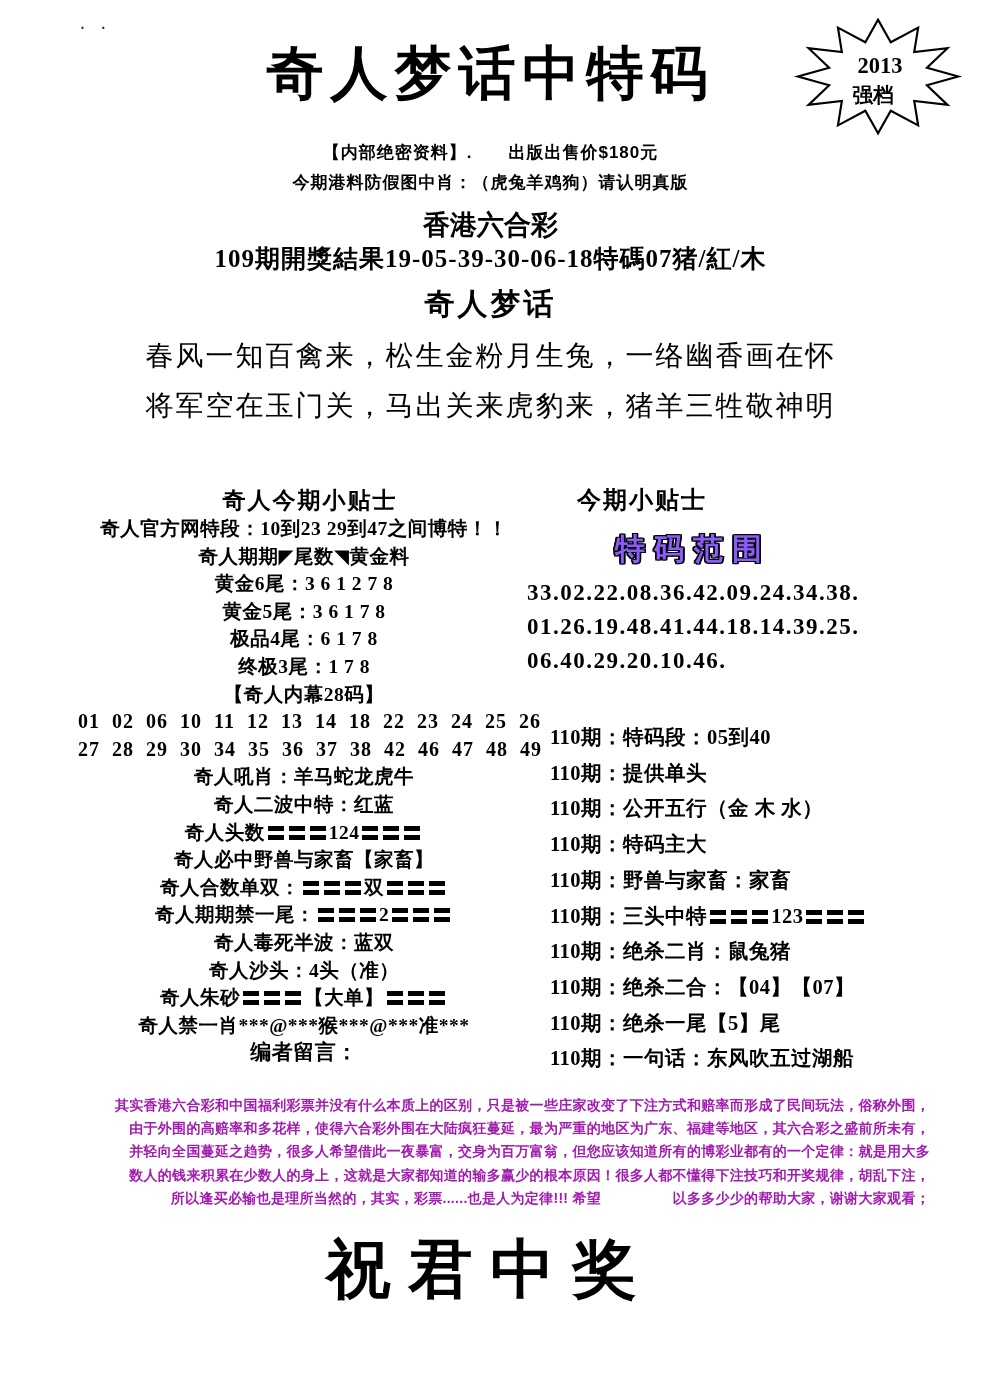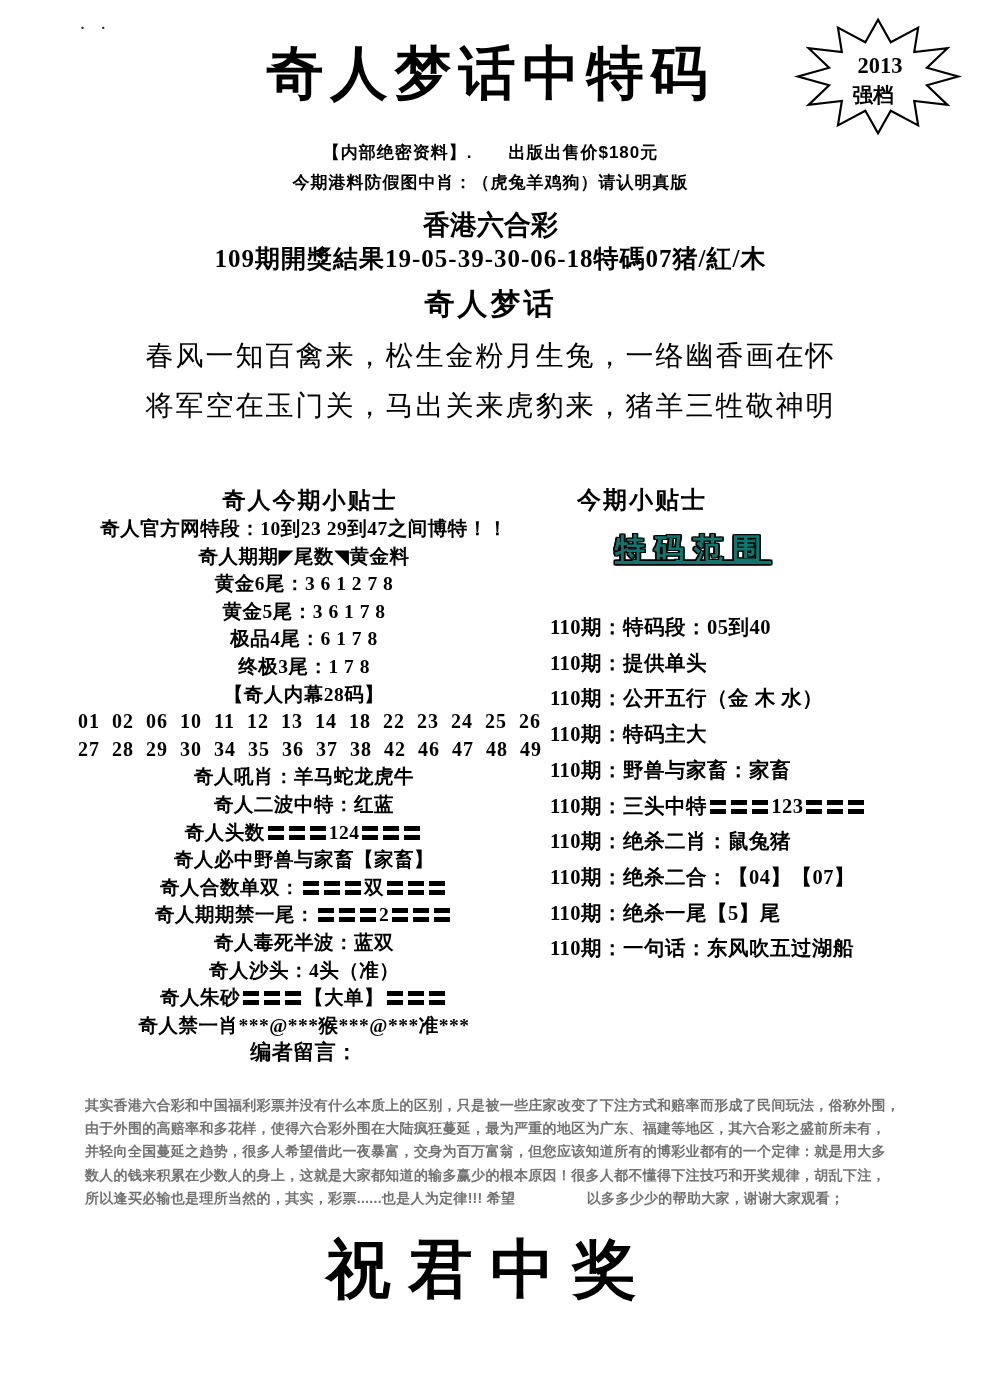--- a/index.html
+++ b/index.html
@@ -45,34 +45,33 @@
       repeating-linear-gradient(to right,#000 0 16px,rgba(0,0,0,0) 16px 21px);
     background-size:100% 5px,100% 5px;
     background-position:0 0,0 100%;
     background-repeat:no-repeat,no-repeat;
   }
 
   .right-col{left:505px;top:486px;width:472px;}
   .right-col .heading{font-size:24px;font-weight:700;margin-left:72px;line-height:28px;letter-spacing:2px;}
   .range-title{
     margin-top:16px;margin-left:110px;font-size:30px;font-weight:600;letter-spacing:9px;line-height:38px;
-    color:#0f766e;
+    color:#8b5cf6;
     text-shadow:-1.4px -1.4px 0 #000,1.4px -1.4px 0 #000,-1.4px 1.4px 0 #000,1.4px 1.4px 0 #000,0 1.4px 0 #000,0 -1.4px 0 #000,1.4px 0 0 #000,-1.4px 0 0 #000;
-    text-decoration:underline;
   }
   .range-row{margin-left:22px;font-size:23px;font-weight:600;line-height:34px;letter-spacing:1.5px;white-space:nowrap;}
   .range-rows{margin-top:8px;}
   .period-list{margin-top:42px;margin-left:45px;}
   .p-line{font-size:20.5px;font-weight:600;line-height:35.7px;white-space:nowrap;letter-spacing:0.5px;}
 
   .editor-note{left:85px;top:1094px;width:845px;}
   .e-line{
     font-size:14px;line-height:23.2px;white-space:nowrap;
     font-family:"Liberation Sans","DejaVu Sans",sans-serif;
-    font-weight:600;letter-spacing:0.3px;color:#737373;
+    font-weight:600;letter-spacing:0.3px;color:#a21caf;text-align:right;
   }
 
   .blessing{top:1226px;font-size:64px;font-weight:600;letter-spacing:18px;}
 </style>
 </head>
 <body>
 
 <div class="abs corner-dots">· ·</div>
 
 <div class="center main-title">奇人梦话中特码</div>
@@ -113,20 +112,25 @@
   <div class="l-line">奇人毒死半波：蓝双</div>
   <div class="l-line">奇人沙头：4头（准）</div>
   <div class="l-line"><span>奇人朱砂</span><span class="bars"></span><span>【大单】</span><span class="bars"></span></div>
   <div class="l-line">奇人禁一肖***@***猴***@***准***</div>
   <div class="l-line editor-label">编者留言：</div>
 </div>
 
 <div class="abs right-col">
   <div class="heading">今期小贴士</div>
   <div class="range-title">特码范围</div>
+  <div class="range-rows">
+    <div class="range-row">33.02.22.08.36.42.09.24.34.38.</div>
+    <div class="range-row">01.26.19.48.41.44.18.14.39.25.</div>
+    <div class="range-row">06.40.29.20.10.46.</div>
+  </div>
   <div class="period-list">
     <div class="p-line">110期：特码段：05到40</div>
     <div class="p-line">110期：提供单头</div>
     <div class="p-line">110期：公开五行（金 木 水）</div>
     <div class="p-line">110期：特码主大</div>
     <div class="p-line">110期：野兽与家畜：家畜</div>
     <div class="p-line"><span>110期：三头中特</span><span class="bars"></span><span>123</span><span class="bars"></span></div>
     <div class="p-line">110期：绝杀二肖：鼠兔猪</div>
     <div class="p-line">110期：绝杀二合：【04】【07】</div>
     <div class="p-line">110期：绝杀一尾【5】尾</div>

